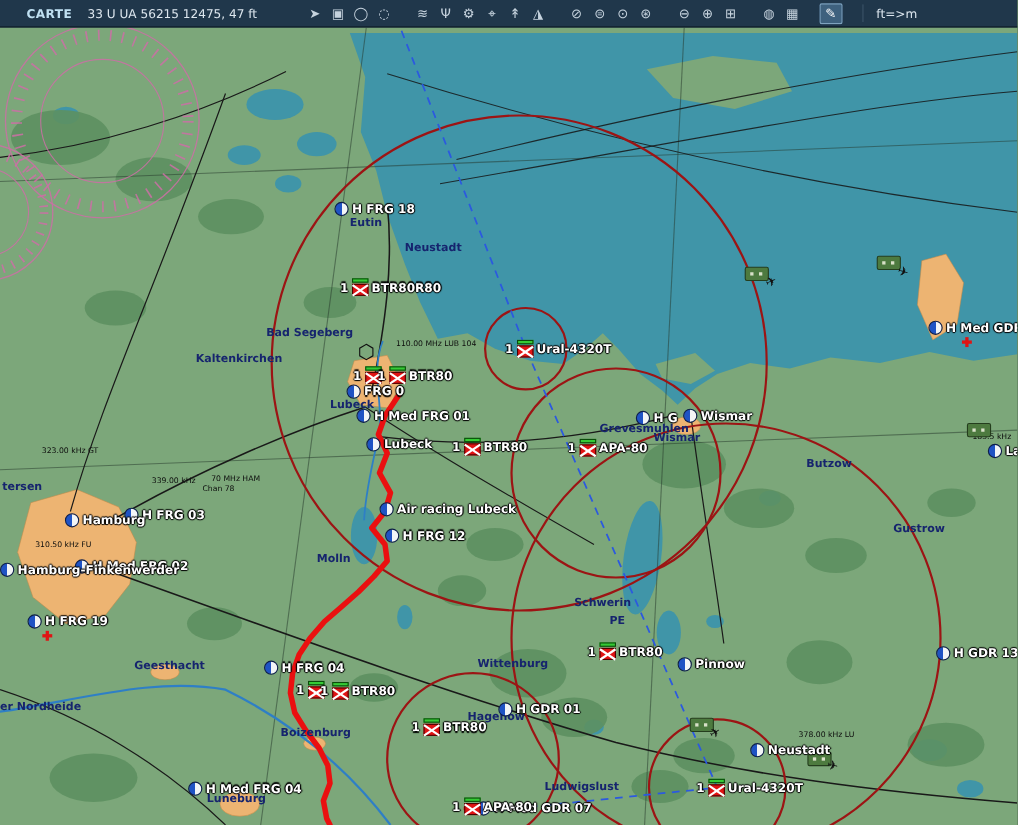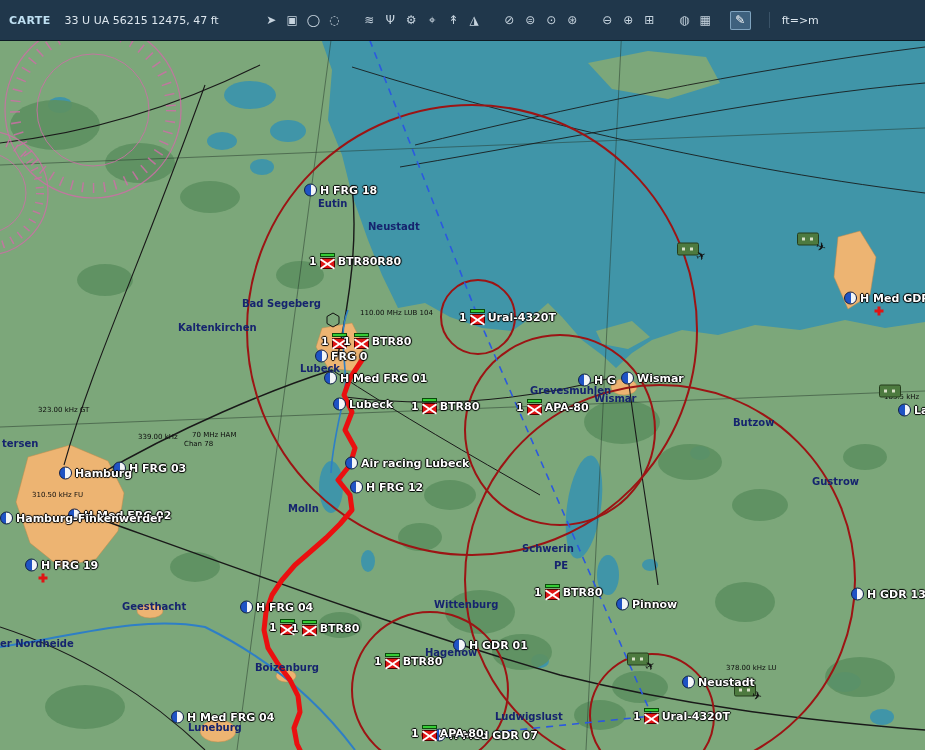--- a/index.html
+++ b/index.html
@@ -4,22 +4,22 @@
 <style>
   :root{
     --topbar:#20374b; --land:#7ca77a; --sea:#4095a8; --forest:#5d9060; --urban:#edb472;
     --mblue:#1f53c4; --ured:#e01414; --hgreen:#35cb35; --city:#16246e; --compass:#cd6ea6;
   }
   *{margin:0;padding:0;box-sizing:border-box}
   body{background:#111;font-family:"DejaVu Sans",sans-serif}
   #app{position:relative;width:925px;height:750px;overflow:hidden;background:var(--land)}
 
   
-  #topbar{position:absolute;top:0;left:0;right:0;height:41px;background:var(--topbar);
-    display:flex;align-items:center;padding:0 9px;color:#dce6ee;font-size:11px;
+  #topbar{position:absolute;top:0;left:0;right:0;height:25px;background:var(--topbar);
+    display:flex;align-items:center;padding:0 24px;color:#dce6ee;font-size:11px;
     border-bottom:1px solid #0d1a24;z-index:10}
   #maplabel{color:#bfe0f2;font-weight:bold;letter-spacing:.4px}
   #coords{margin-left:14px;white-space:nowrap}
   #iconrow{display:flex;align-items:center;margin-left:42px}
   .tbicon{width:21px;height:19px;display:flex;align-items:center;justify-content:center;
     color:#c6d3de;font-size:12px;cursor:pointer;border-radius:2px;user-select:none}
   .tbicon.gap{margin-left:14px}
   .tbicon.active{background:#3e617e;box-shadow:inset 0 0 0 1px #7fa3bf;color:#fff}
   #ftm{margin-left:18px;background:transparent;border:none;color:#dce6ee;font-size:11px;
     font-family:"DejaVu Sans",sans-serif;cursor:pointer;border-left:1px solid #3a5368;padding-left:12px;height:16px}
@@ -248,21 +248,21 @@
         <circle cx="652" cy="691" r="62" fill="none" stroke="#9c1414" stroke-width="2"></circle>
         <polyline points="365,3 478,292 652,691 448,712" fill="none" stroke="#2b59e0" stroke-width="1.6" stroke-dasharray="7 6"></polyline>
         <polyline points="362,335 350,353 344,370 352,387 345,405 355,423 350,440 338,455 350,470 352,485 340,499 326,513 310,527 295,540 282,555 272,570 266,587 264,605 268,623 278,639 290,655 298,671 300,687 294,703 297,719 300,725" fill="none" stroke="#ea1010" stroke-width="5" stroke-linejoin="round" stroke-linecap="round"></polyline>
       </svg>
 
     <span class="city" style="left: 318px; top: 178px;"><span>Eutin</span></span>
       <span class="city" style="left: 368px; top: 201px;"><span>Neustadt</span></span>
       <span class="city" style="left: 242px; top: 278px;"><span>Bad Segeberg</span></span>
       <span class="city" style="left: 178px; top: 302px;"><span>Kaltenkirchen</span></span>
       <span class="city" style="left: 300px; top: 343px;"><span>Lubeck</span></span>
-      <span class="city" style="left: 530px; top: 365px;"><span>Grevesmuhlen</span></span>
+      <span class="city" style="left: 545px; top: 365px;"><span>Grevesmuhlen</span></span>
       <span class="city" style="left: 594px; top: 373px;"><span>Wismar</span></span>
       <span class="city" style="left: 733px; top: 397px;"><span>Butzow</span></span>
       <span class="city" style="left: 2px; top: 418px;"><span>tersen</span></span>
       <span class="city" style="left: 288px; top: 483px;"><span>Molln</span></span>
       <span class="city" style="left: 522px; top: 523px;"><span>Schwerin</span></span>
       <span class="city" style="left: 554px; top: 540px;"><span>PE</span></span>
       <span class="city" style="left: 812px; top: 456px;"><span>Gustrow</span></span>
       <span class="city" style="left: 122px; top: 581px;"><span>Geesthacht</span></span>
       <span class="city" style="left: 388px; top: 579px; margin-left: 46px;"><span>Wittenburg</span></span>
       <span class="city" style="left: 425px; top: 627px;"><span>Hagenow</span></span>

